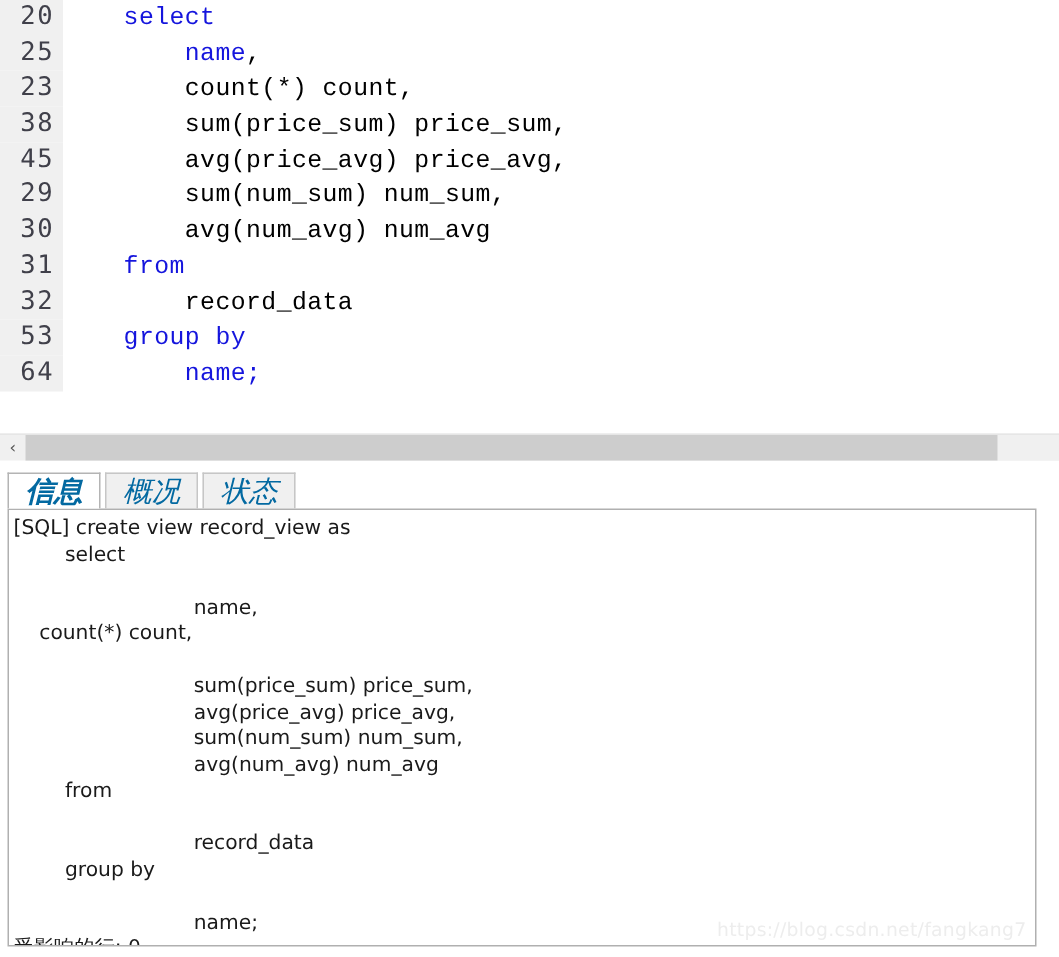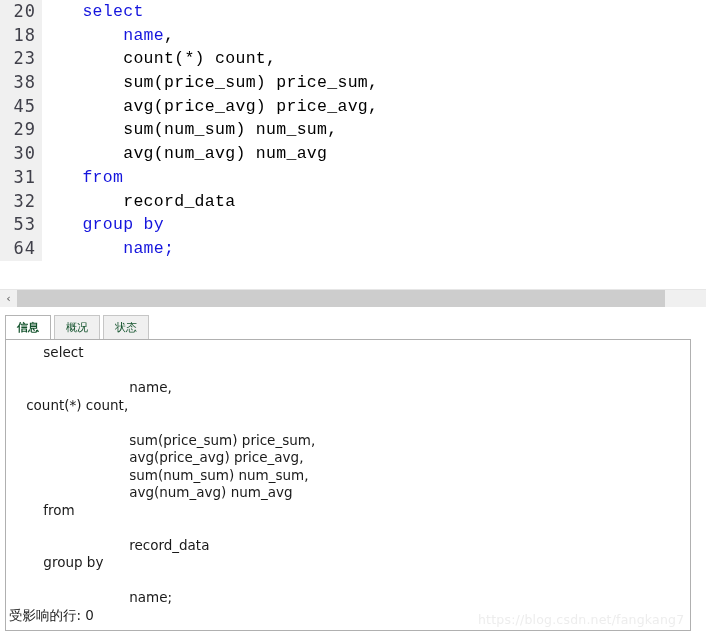--- a/index.html
+++ b/index.html
@@ -112,27 +112,28 @@
     display: flex;
     align-items: flex-end;
     padding-left: 5px;
     box-sizing: border-box;
   }
   .tab {
     height: 24px;
     line-height: 24px;
     padding: 0 11px;
     margin-right: 3px;
-    font-size: 11px;
-    color: #14532d;
+    font-size: 19px;
+    color: #0369a1;
     background: #f0f0f0;
     border: 1px solid #c6c6c6;
     border-bottom: none;
     box-sizing: border-box;
     font-family: "DejaVu Sans", "Liberation Sans", sans-serif;
+    font-style: italic;
   }
   .tab.active {
     background: #ffffff;
     border-color: #b4b4b4;
     font-weight: bold;
     position: relative;
     z-index: 3;
   }
 
   
@@ -180,21 +181,21 @@
 <body>
 
 <div class="editor">
   <div class="editor-rows">
       <div class="code-row">
         <div class="gutter-cell">20</div>
         <div class="gutter-stripe"></div>
         <div class="code-cell"><span class="kw">  select</span></div>
       </div>
       <div class="code-row">
-        <div class="gutter-cell">18</div>
+        <div class="gutter-cell">25</div>
         <div class="gutter-stripe"></div>
         <div class="code-cell"><span class="kw">      name</span><span class="id">,</span></div>
       </div>
       <div class="code-row">
         <div class="gutter-cell">23</div>
         <div class="gutter-stripe"></div>
         <div class="code-cell"><span class="id">      count(*) count,</span></div>
       </div>
       <div class="code-row">
         <div class="gutter-cell">38</div>
@@ -247,20 +248,21 @@
 </div>
 
 <div class="tabbar">
     <div class="tab active">信息</div>
     <div class="tab">概况</div>
     <div class="tab">状态</div>
   </div>
 
 <div class="result-panel">
   <div class="result-inner">
+      <div class="res-line">[SQL] create view record_view as</div>
       <div class="res-line">        select</div>
       <div class="res-line blank"></div>
       <div class="res-line">                            name,</div>
       <div class="res-line">    count(*) count,</div>
       <div class="res-line blank"></div>
       <div class="res-line">                            sum(price_sum) price_sum,</div>
       <div class="res-line">                            avg(price_avg) price_avg,</div>
       <div class="res-line">                            sum(num_sum) num_sum,</div>
       <div class="res-line">                            avg(num_avg) num_avg</div>
       <div class="res-line">        from</div>

